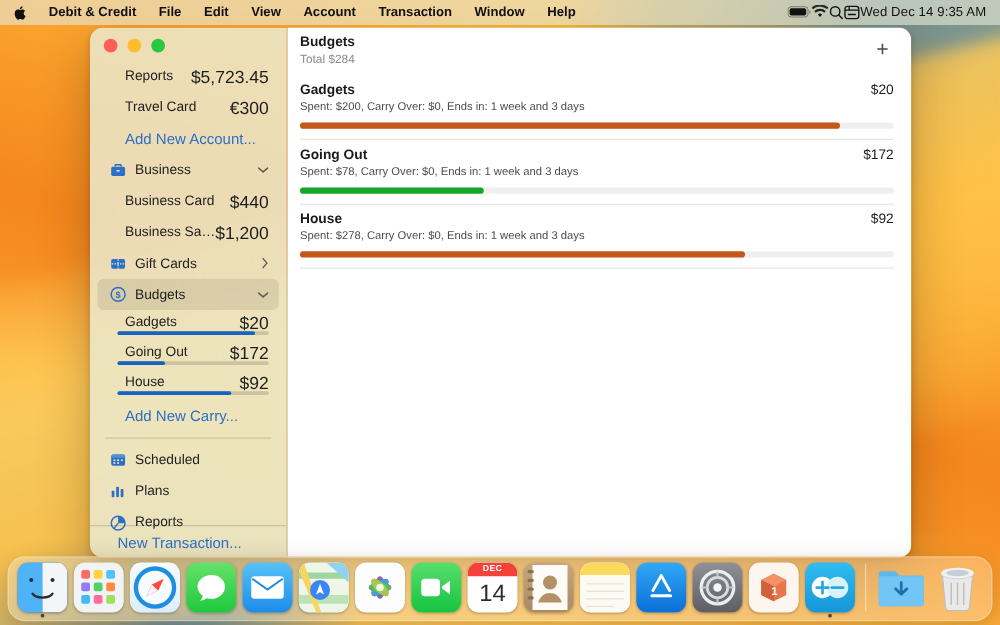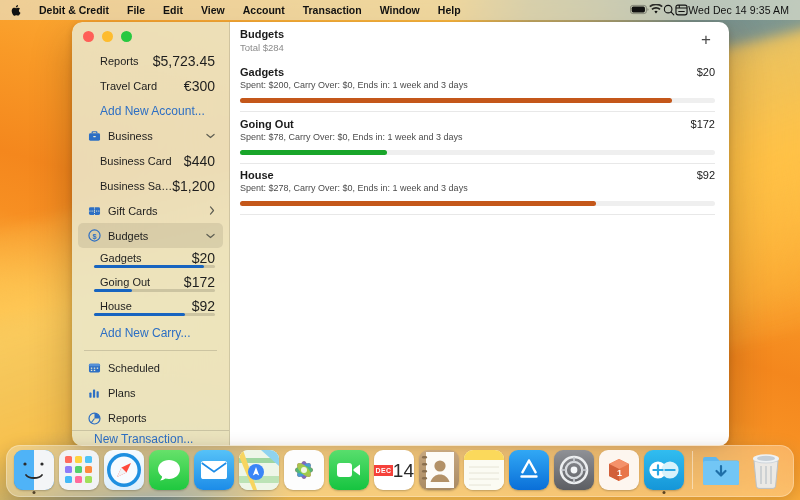--- a/index.html
+++ b/index.html
@@ -84,21 +84,21 @@
   .sdiv { height:.5px; background:rgba(0,0,0,.14); margin:5px 12px; }
   .slink {
     height:25px; display:flex; align-items:center; margin:0 6px;
     padding-left:22px; font-size:12px; color:#2d6fc4;
   }
   .sbar-wrap { margin:0 14px 0 22px; height:3px; background:rgba(0,0,0,.14); border-radius:2px; margin-top:-3px; margin-bottom:4px; }
   .sbar { height:3px; border-radius:2px; background:#1764c0; }
   .srow.tight { height:20px; }
 
   #sidefoot {
-    position:absolute; left:0; right:0; bottom:0; height:16px;
+    position:absolute; left:0; right:0; bottom:0; height:26px;
     border-top:.5px solid rgba(0,0,0,.14);
     display:flex; align-items:center; padding-left:22px;
   }
   #sidefoot .slink{ margin:0; padding:0; height:auto; }
 
   
   #content {
     position:absolute; left:158px; top:0; right:0; bottom:0;
     background:#ffffff; overflow:hidden;
   }
@@ -487,21 +487,21 @@
     <div class="dapp">
       <div class="dicon" style="background:linear-gradient(180deg,#58de6d,#16c440)">
         <svg width="26" height="18" viewBox="0 0 26 18">
           <rect x="1" y="2" width="15" height="14" rx="3" fill="#fff"></rect>
           <path d="M17.5 8.2L24 3.6v10.8l-6.5-4.6z" fill="#fff"></path>
         </svg>
       </div>
     </div>
 
     <div class="dapp">
-      <div class="dicon" style="background:#fff;flex-direction:row;">
+      <div class="dicon" style="background:#fff;flex-direction:column;">
         <div style="width:100%;height:11px;background:#f5413a;color:#fff;font-size:7px;font-weight:700;display:flex;align-items:center;justify-content:center;letter-spacing:.3px;">DEC</div>
         <div style="flex:1;display:flex;align-items:center;justify-content:center;font-size:19px;color:#2b2b2b;font-weight:400;line-height:1;">14</div>
       </div>
     </div>
 
     <div class="dapp">
       <div class="dicon" style="background:linear-gradient(180deg,#c7a77f,#a98a63)">
         <svg width="40" height="40" viewBox="0 0 40 40">
           <rect x="7" y="2" width="28" height="36" fill="#fdfbf7"></rect>
           <circle cx="21" cy="16" r="5.6" fill="#b39167"></circle>

